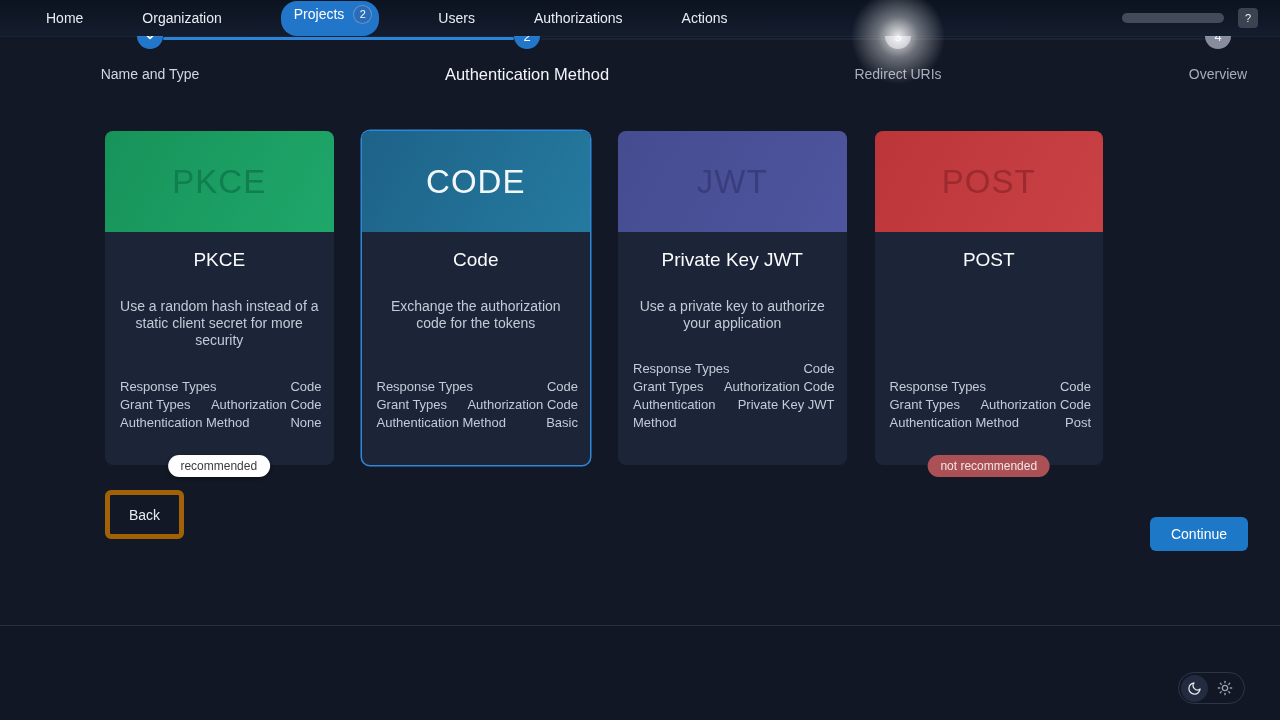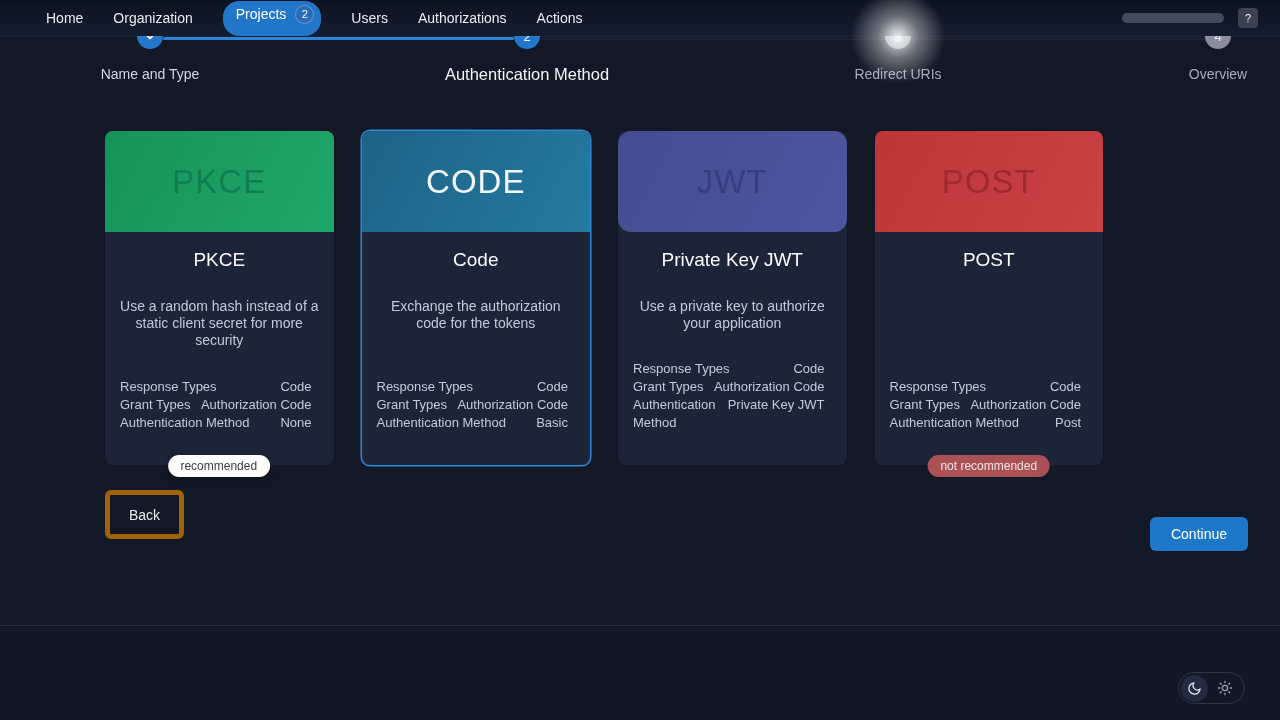--- a/index.html
+++ b/index.html
@@ -4,21 +4,21 @@
 <style>
   * { box-sizing: border-box; margin: 0; padding: 0; }
   html,body { background:#0b111d; }
   body { font-family:"Liberation Sans", sans-serif; }
   .page { position:relative; width:1280px; height:720px; background:#121826; overflow:hidden; margin:0 auto; }
 
   
   .navbar { position:absolute; top:0; left:0; right:0; height:36px; z-index:30;
     background:linear-gradient(#0c1320,#141d2e);
     display:flex; align-items:center; padding:0 22px 0 46px;
-    box-shadow:0 1px 0 rgba(255,255,255,0.05); }
+    box-shadow:0 1px 0 rgba(255,255,255,0.05);gap:29px; }
   .nav-item { color:#e9edf3; font-size:14px; margin-right:30px; cursor:pointer; white-space:nowrap; }
   .nav-pill { background:#2176c9; border-radius:16px; padding:4px 7px 12px 13px;
     display:flex; align-items:center; gap:9px; color:#fff; margin-right:30px; cursor:pointer; }
   .nav-pill-label { font-size:14px; }
   .nav-badge { width:19px; height:19px; border-radius:50%; background:#2a6cb8;
     box-shadow:inset 0 0 0 1px rgba(255,255,255,0.28);
     display:flex; align-items:center; justify-content:center; font-size:11px; color:#f2f6fa; }
   .nav-right { margin-left:auto; display:flex; align-items:center; gap:14px; }
   .search-pill { width:102px; height:10px; border-radius:5px; background:#434a59; cursor:text; }
   .help-btn { width:20px; height:20px; border-radius:4px; background:#3b4250; color:#eef1f5;
@@ -46,25 +46,25 @@
 
   
   .cards { position:absolute; left:105px; top:131px; width:998px;
     display:grid; grid-template-columns:repeat(4,1fr); gap:28px; }
   .card { position:relative; height:334px; background:#1c2438; border-radius:8px; cursor:pointer; }
   .card.selected { box-shadow:0 0 0 1.5px #2f87da; }
   .card-header { height:101px; border-radius:8px 8px 0 0; display:flex; align-items:center;
     justify-content:center; font-size:33px; letter-spacing:1px; font-weight:500; }
   .card--pkce .card-header { background:linear-gradient(118deg,#17935a,#1fa76a); color:#117e50; }
   .card--code .card-header { background:linear-gradient(118deg,#1e6288,#257a9f); color:#f2f7fa; }
-  .card--jwt  .card-header { background:linear-gradient(118deg,#464c90,#4f559e); color:#383e7d;border-radius:13px; }
+  .card--jwt  .card-header { background:linear-gradient(118deg,#464c90,#4f559e); color:#383e7d; }
   .card--post .card-header { background:linear-gradient(118deg,#bc3639,#c94144); color:#9c2a2e; }
   .card-title { margin-top:17px; text-align:center; font-size:19px; color:#fafbfc; font-weight:500; }
   .card-desc { margin:27px 15px 0; text-align:center; font-size:14px; color:#c3cad7; line-height:17px; }
-  .card-rows { position:absolute; left:15px; right:22px; bottom:33px; }
+  .card-rows { position:absolute; left:15px; right:12px; bottom:33px; }
   .card-row { display:flex; justify-content:space-between; font-size:13px; color:#c4cbd8;
     line-height:18px; gap:8px; }
   .card-row .v { white-space:nowrap; }
   .badge { position:absolute; bottom:-12px; left:50%; transform:translateX(-50%); font-size:12px;
     padding:4px 13px; border-radius:12px; white-space:nowrap; z-index:5; }
   .badge--recommended { background:#ffffff; color:#3c3c3c; box-shadow:0 1px 4px rgba(0,0,0,0.45);padding-left:12px; }
   .badge--not { background:#ab5155; color:#f2e3e4; }
 
   
   .back-btn { position:absolute; left:105px; top:490px; height:49px; padding:0 19px;

